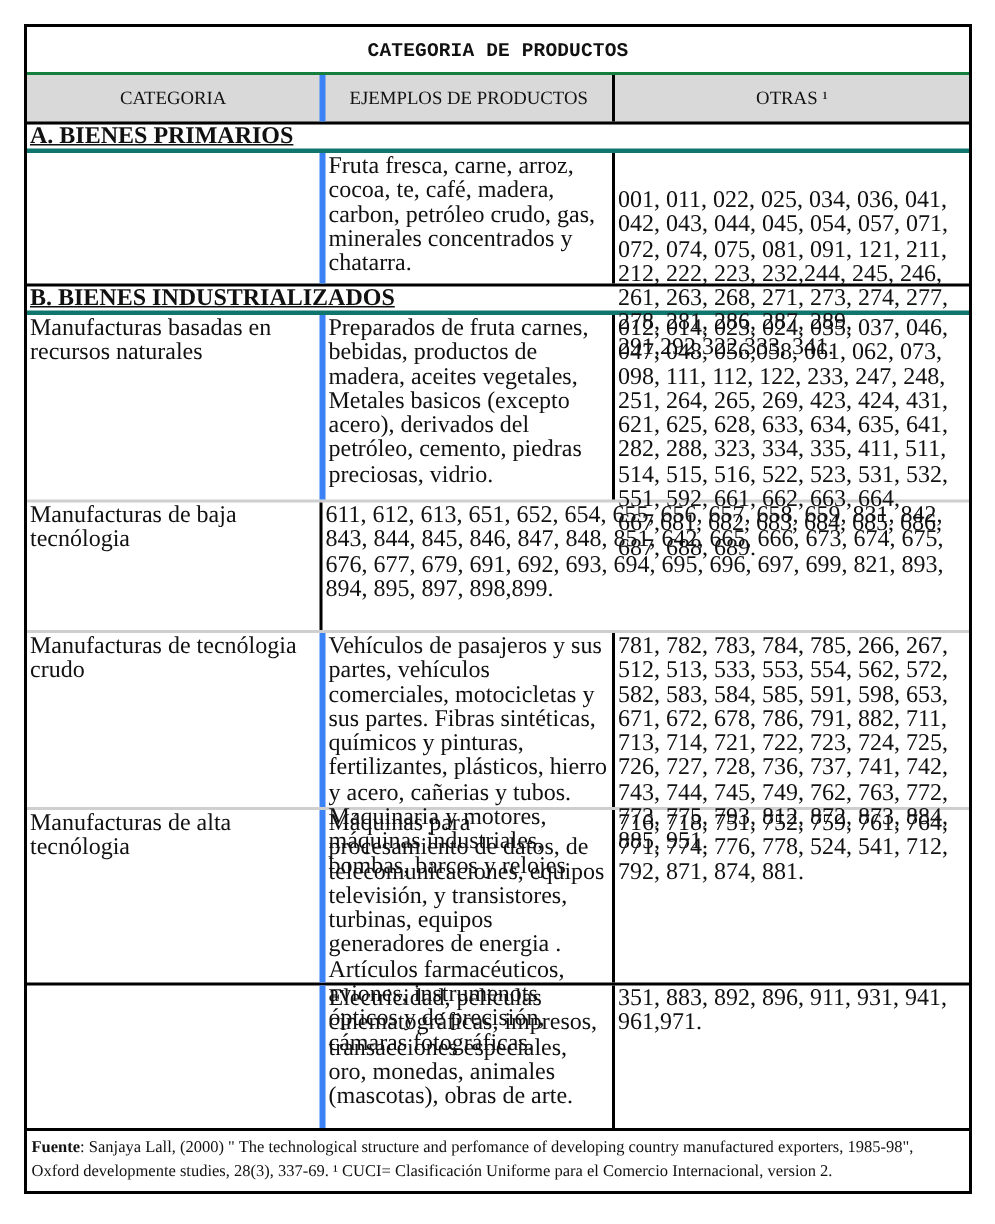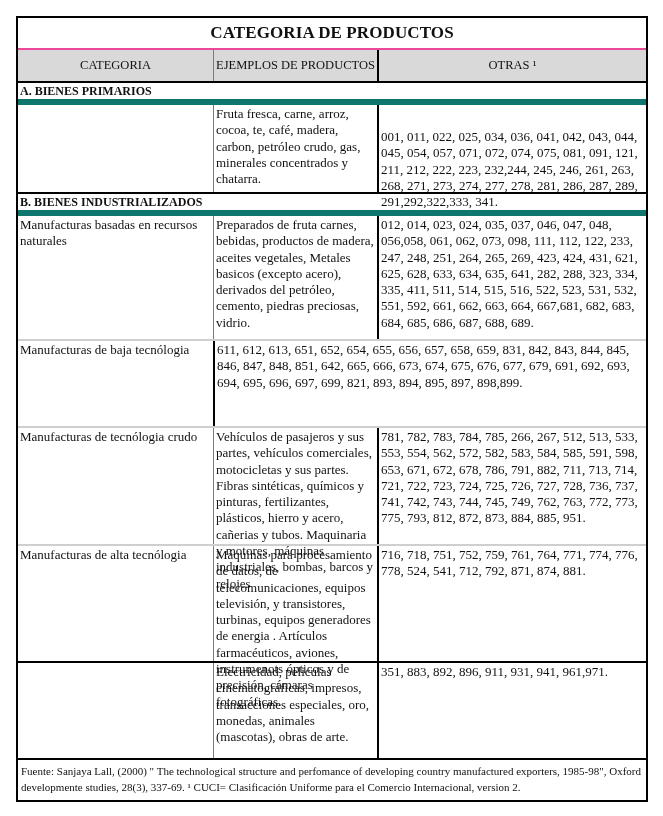--- a/index.html
+++ b/index.html
@@ -1,34 +1,34 @@
 <!DOCTYPE html>
 <html><head>
 <meta charset="utf-8">
 <style>
   html, body { margin: 0; padding: 0; background: #ffffff; }
   body { width: 663px; height: 816px; position: relative; overflow: hidden;
          font-family: "Liberation Serif", "DejaVu Serif", serif; color: #111; }
   .tbl { position: absolute; left: 16px; top: 16px; width: 632px;
          border: 2px solid #000; box-sizing: border-box; }
   .title { height: 30px; display: flex; align-items: center; justify-content: center;
-           font-size: 17px; font-weight: bold; border-bottom: 2px solid #ec4899; letter-spacing: 0.1px; }
+           font-size: 13px; font-weight: bold; border-bottom: 2px solid #15803d; letter-spacing: 0.1px; font-family: Liberation Mono, monospace; }
   .hdr { display: flex; height: 31px; background: #d9d9d9; border-bottom: 2px solid #000; justify-content: flex-end; }
   .hdr > div { display: flex; align-items: center; justify-content: center; font-size: 12.5px; }
   .c1 { width: 195px; box-sizing: border-box; }
-  .c2 { width: 164px; box-sizing: border-box; border-left: 1px solid #3b82f6; }
+  .c2 { width: 195px; box-sizing: border-box; border-left: 4px solid #3b82f6; }
   .c3 { flex: 1; box-sizing: border-box; border-left: 2px solid #000; }
-  .sec { font-size: 12px; font-weight: bold; padding: 0 2px; height: 16px; line-height: 16px;
-         border-bottom: 6px solid #0f766e; }
-  .row { display: flex; font-size: 13px; line-height: 16.3px; }
+  .sec { font-size: 16px; font-weight: bold; padding: 0 2px; height: 16px; line-height: 16px;
+         border-bottom: 3px solid #0f766e; text-decoration: underline; }
+  .row { display: flex; font-size: 16px; line-height: 16.3px; }
   .row > div { padding: 1px 2px 4px 2px; }
   .row.sep { border-bottom: 2px solid #cfcfcf; }
   .row.last { border-bottom: 2px solid #000; }
   .footer { font-size: 11px; line-height: 16px; padding: 3px 3px 5px 3px; }
-  .footer b { font-weight: normal; }
+  .footer b { font-weight: bold; }
 </style>
 </head>
 <body>
 
 <div class="tbl">
   <div class="title">CATEGORIA DE PRODUCTOS</div>
 
   <div class="hdr">
     <div class="c1">CATEGORIA</div>
     <div class="c2">EJEMPLOS DE PRODUCTOS</div>

